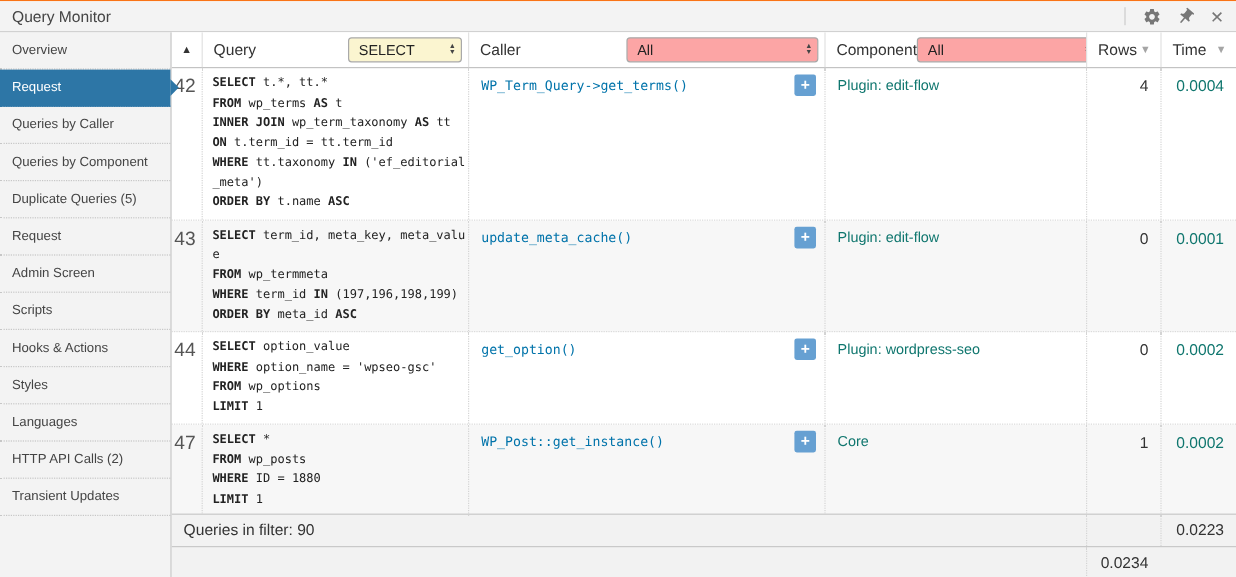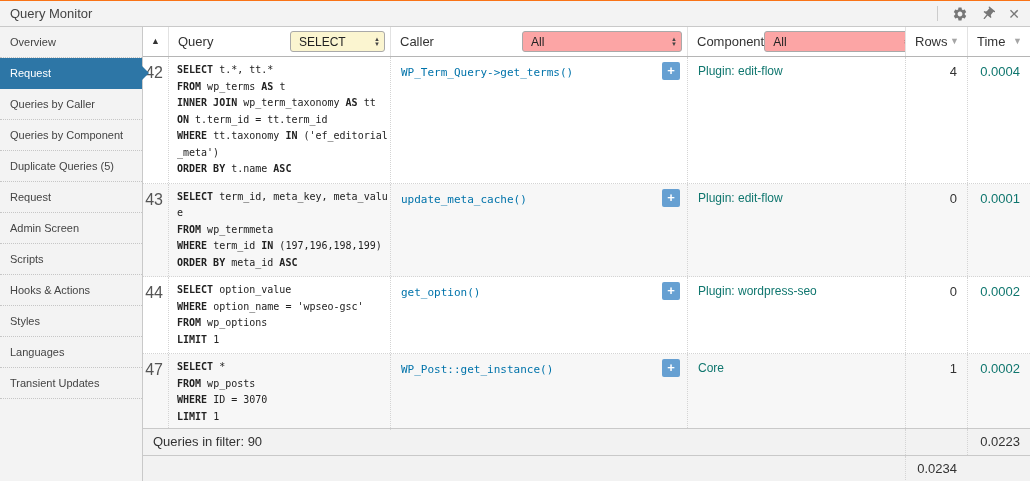--- a/index.html
+++ b/index.html
@@ -144,20 +144,23 @@
         <button class="sb-item">
     <span class="sb-label">Hooks &amp; Actions</span>
   </button>
         <button class="sb-item">
     <span class="sb-label">Styles</span>
   </button>
         <button class="sb-item">
     <span class="sb-label">Languages</span>
   </button>
         <button class="sb-item">
+    <span class="sb-label">HTTP API Calls (2)</span>
+  </button>
+        <button class="sb-item">
     <span class="sb-label">Transient Updates</span>
   </button>
       </nav>
 
     <div class="main">
 
       <div class="thead grid-cols">
         <div class="th th-sort">
           <button class="sort-btn">▲</button>
         </div>
@@ -236,21 +239,21 @@
     <div class="td td-caller">
       <a href="#" class="caller-link">get_option()</a>
       <button class="plus-btn">+</button>
     </div>
     <div class="td td-component">Plugin: wordpress-seo</div>
     <div class="td td-rows">0</div>
     <div class="td td-time">0.0002</div>
   </div>
           <div class="tr grid-cols">
     <div class="td td-num">47</div>
-    <div class="td td-sql"><div class="sql-line"><span class="kw">SELECT</span><span> *</span></div><div class="sql-line"><span class="kw">FROM</span><span> wp_posts</span></div><div class="sql-line"><span class="kw">WHERE</span><span> ID = 3070</span></div><div class="sql-line"><span class="kw">LIMIT</span><span> 1</span></div></div>
+    <div class="td td-sql"><div class="sql-line"><span class="kw">SELECT</span><span> *</span></div><div class="sql-line"><span class="kw">FROM</span><span> wp_posts</span></div><div class="sql-line"><span class="kw">WHERE</span><span> ID = 1880</span></div><div class="sql-line"><span class="kw">LIMIT</span><span> 1</span></div></div>
     <div class="td td-caller">
       <a href="#" class="caller-link">WP_Post::get_instance()</a>
       <button class="plus-btn">+</button>
     </div>
     <div class="td td-component">Core</div>
     <div class="td td-rows">1</div>
     <div class="td td-time">0.0002</div>
   </div>
         </div>
 

